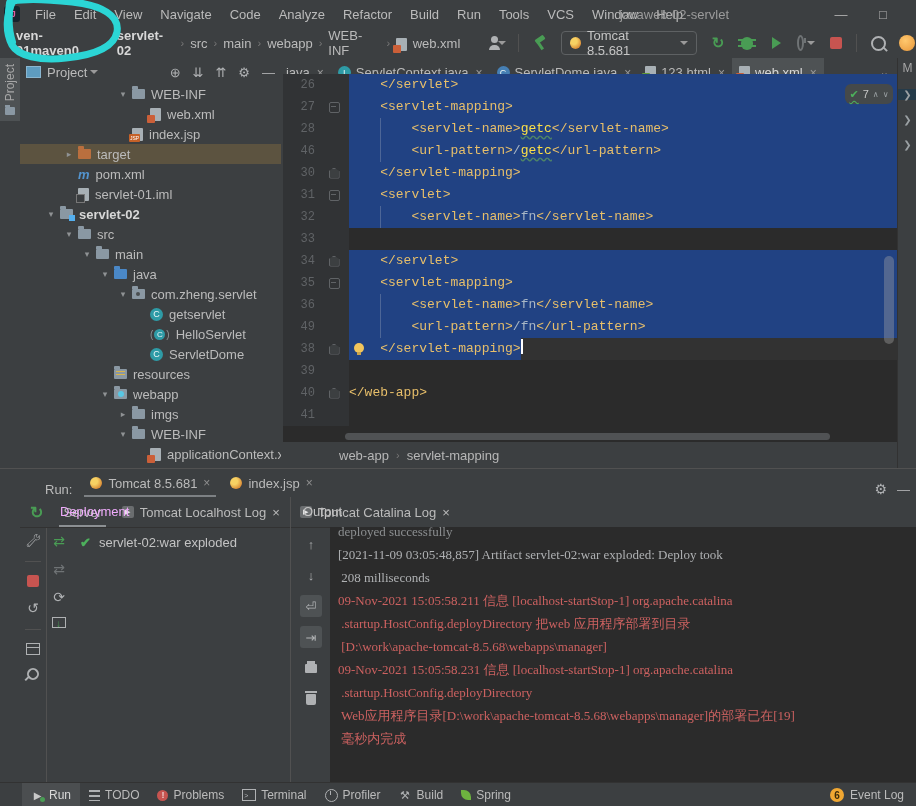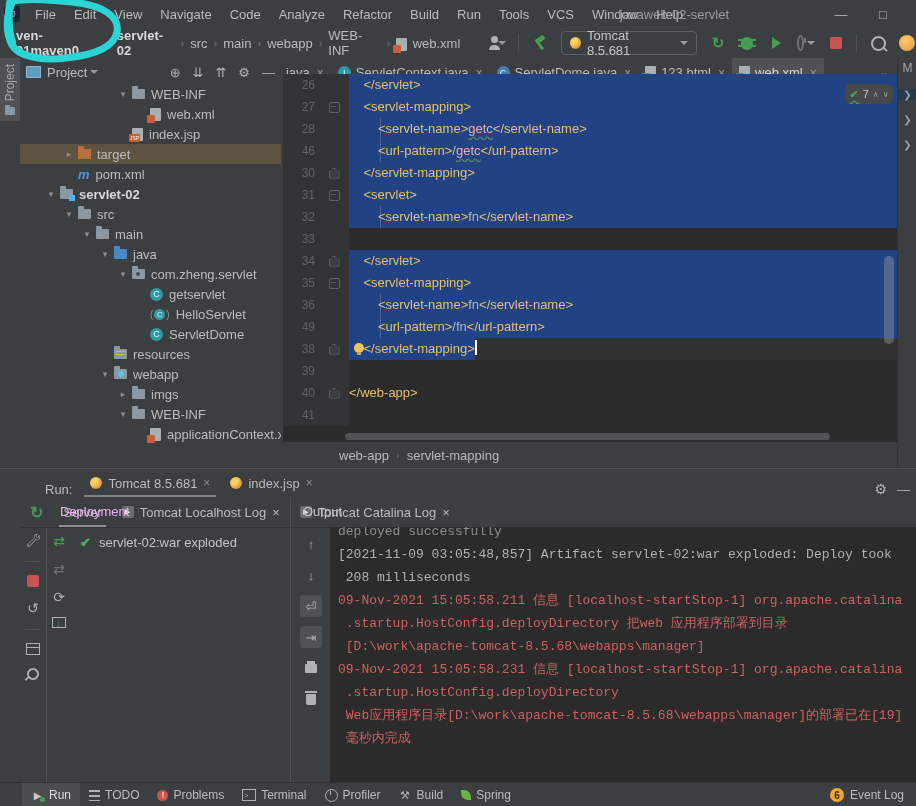--- a/index.html
+++ b/index.html
@@ -105,33 +105,33 @@
   .ti{flex:none;position:relative;}
   .ti-iface{width:13px;height:13px;border-radius:50%;background:#2E9BA6;color:#eaf4f5;font-size:9px;display:flex;align-items:center;justify-content:center;}
   .ti-class{width:13px;height:13px;border-radius:50%;background:#467FB4;color:#eaf4f5;font-size:9px;display:flex;align-items:center;justify-content:center;}
   .ti-html{width:11px;height:13px;background:#a8b0b5;border-radius:1px;}
   .ti-html::after{content:"H";position:absolute;left:-3px;bottom:-2px;width:8px;height:8px;background:#629b37;color:#fff;font-size:6px;display:flex;align-items:center;justify-content:center;border-radius:1px;}
   .ti-xml{width:11px;height:13px;background:#a8b0b5;border-radius:1px;}
   .ti-xml::after{content:"";position:absolute;left:-3px;bottom:-2px;width:8px;height:8px;background:#cb5f38;border-radius:1px;}
   #tab-overflow{margin-left:auto;align-self:center;color:#afb1b3;padding:0 8px;font-size:11px;}
 
   #code{position:absolute;left:0;top:22px;width:614px;}
-  .crow{display:flex;height:22px;font-family:Liberation Sans, sans-serif;font-size:13px;line-height:22px;}
+  .crow{display:flex;height:22px;font-family:Liberation Mono, monospace;font-size:13px;line-height:22px;}
   .crow .num{flex:none;width:32px;background:#313335;color:#606366;text-align:right;padding-right:4px;font-size:12px;}
   .crow .foldc{flex:none;width:30px;background:#313335;display:flex;align-items:center;justify-content:center;}
   .fold-start{width:9px;height:9px;border:1px solid #606366;border-radius:2px;position:relative;}
   .fold-start::after{content:"";position:absolute;left:1px;top:3px;width:5px;height:1px;background:#606366;}
   .fold-end{width:9px;height:9px;border:1px solid #606366;border-radius:2px;clip-path:polygon(50% 0,100% 35%,100% 100%,0 100%,0 35%);background:#3c3f41;}
   .crow .codearea{flex:1;white-space:pre;color:#a9b7c6;position:relative;}
   .crow .codearea.sel{background:#214283;}
   .crow .codearea.cur{background:#323232;}
   .selwrap{background:#214283;display:inline-block;white-space:pre;}
   .ctag{color:#e8bf6a;}
   .ct{color:#a9b7c6;}
-  .cerr{color:#fca5a5;text-decoration:underline;text-decoration-style:wavy;text-decoration-color:#4f8766;text-underline-offset:3px;}
+  .cerr{color:#fde047;text-decoration:underline;text-decoration-style:wavy;text-decoration-color:#4f8766;text-underline-offset:3px;}
   .guide{position:absolute;left:31px;top:0;bottom:0;width:1px;background:rgba(210,210,210,.25);}
   .caret{display:inline-block;width:2px;height:15px;background:#ffffff;vertical-align:-2px;}
   .bulb{position:absolute;left:5px;top:5px;width:10px;height:10px;border-radius:50%;background:#f2c55c;}
   .bulb::after{content:"";position:absolute;left:3px;top:9px;width:4px;height:3px;background:#caa34c;}
 
   #inspect-widget{left:562px;top:26px;width:48px;height:20px;background:#45494a;border-radius:6px;
       display:flex;align-items:center;justify-content:center;gap:4px;font-size:11px;color:#c8c8c8;z-index:5;}
   #inspect-widget .chk{color:#4db05c;font-size:11px;text-decoration:underline;text-decoration-style:wavy;text-decoration-color:#4db05c;text-underline-offset:2px;}
   #inspect-widget .ud{color:#9aa0a3;font-size:8px;}
 
@@ -186,21 +186,21 @@
   #output-header{height:30px;line-height:30px;padding-left:12px;color:#c3c3c3;}
   #output-toolbar{position:absolute;left:0;top:36px;width:40px;display:flex;flex-direction:column;align-items:center;gap:9px;color:#afb1b3;font-size:13px;}
   .otb{width:22px;height:22px;display:flex;align-items:center;justify-content:center;border-radius:3px;}
   .otb.on{background:#4e5254;}
   .print-ic{width:12px;height:9px;background:#afb1b3;position:relative;border-radius:1px;}
   .print-ic::before{content:"";position:absolute;left:2px;top:-3px;width:8px;height:3px;background:#afb1b3;}
   .trash-ic{width:10px;height:11px;background:#afb1b3;border-radius:1px 1px 2px 2px;position:relative;}
   .trash-ic::before{content:"";position:absolute;left:-1px;top:-3px;width:12px;height:2px;background:#afb1b3;}
 
   #console{position:absolute;left:330px;top:58px;right:0;bottom:0;background:#2b2b2b;overflow:hidden;
-      font-family:Liberation Mono, monospace;font-size:13px;padding:0 0 0 8px;}
+      font-family:Liberation Serif, serif;font-size:13px;padding:0 0 0 8px;}
   .conline{line-height:23px;white-space:pre;}
   .conline.gray{color:#afb1b3;}
   .conline.dim{color:#8c8f91;}
   .conline.red{color:#cc6160;}
   .conline:first-child{margin-top:-7px;}
 
   
   #status-bar{left:0;top:782px;width:916px;height:24px;background:#3c3f41;border-top:1px solid #323232;display:flex;align-items:center;font-size:12px;}
   .sb-item{display:flex;align-items:center;gap:5px;padding:0 9px;height:24px;color:#bbbbbb;}
   .sb-item.active{background:#4b4e50;color:#d8d8d8;}
@@ -355,20 +355,25 @@
         <div class="trow selected" style="padding-left: 40px;">
           <span class="chev">▸</span>
           <span class="tico i-target"></span>
           <span class="tlabel">target</span>
         </div>
         <div class="trow" style="padding-left: 40px;">
           <span class="chev"></span>
           <span class="tico i-maven">m</span>
           <span class="tlabel">pom.xml</span>
         </div>
+        <div class="trow" style="padding-left: 40px;">
+          <span class="chev"></span>
+          <span class="tico i-iml"></span>
+          <span class="tlabel">servlet-01.iml</span>
+        </div>
         <div class="trow bold" style="padding-left: 22px;">
           <span class="chev">▾</span>
           <span class="tico i-module"></span>
           <span class="tlabel">servlet-02</span>
         </div>
         <div class="trow" style="padding-left: 40px;">
           <span class="chev">▾</span>
           <span class="tico i-folder"></span>
           <span class="tlabel">src</span>
         </div>

